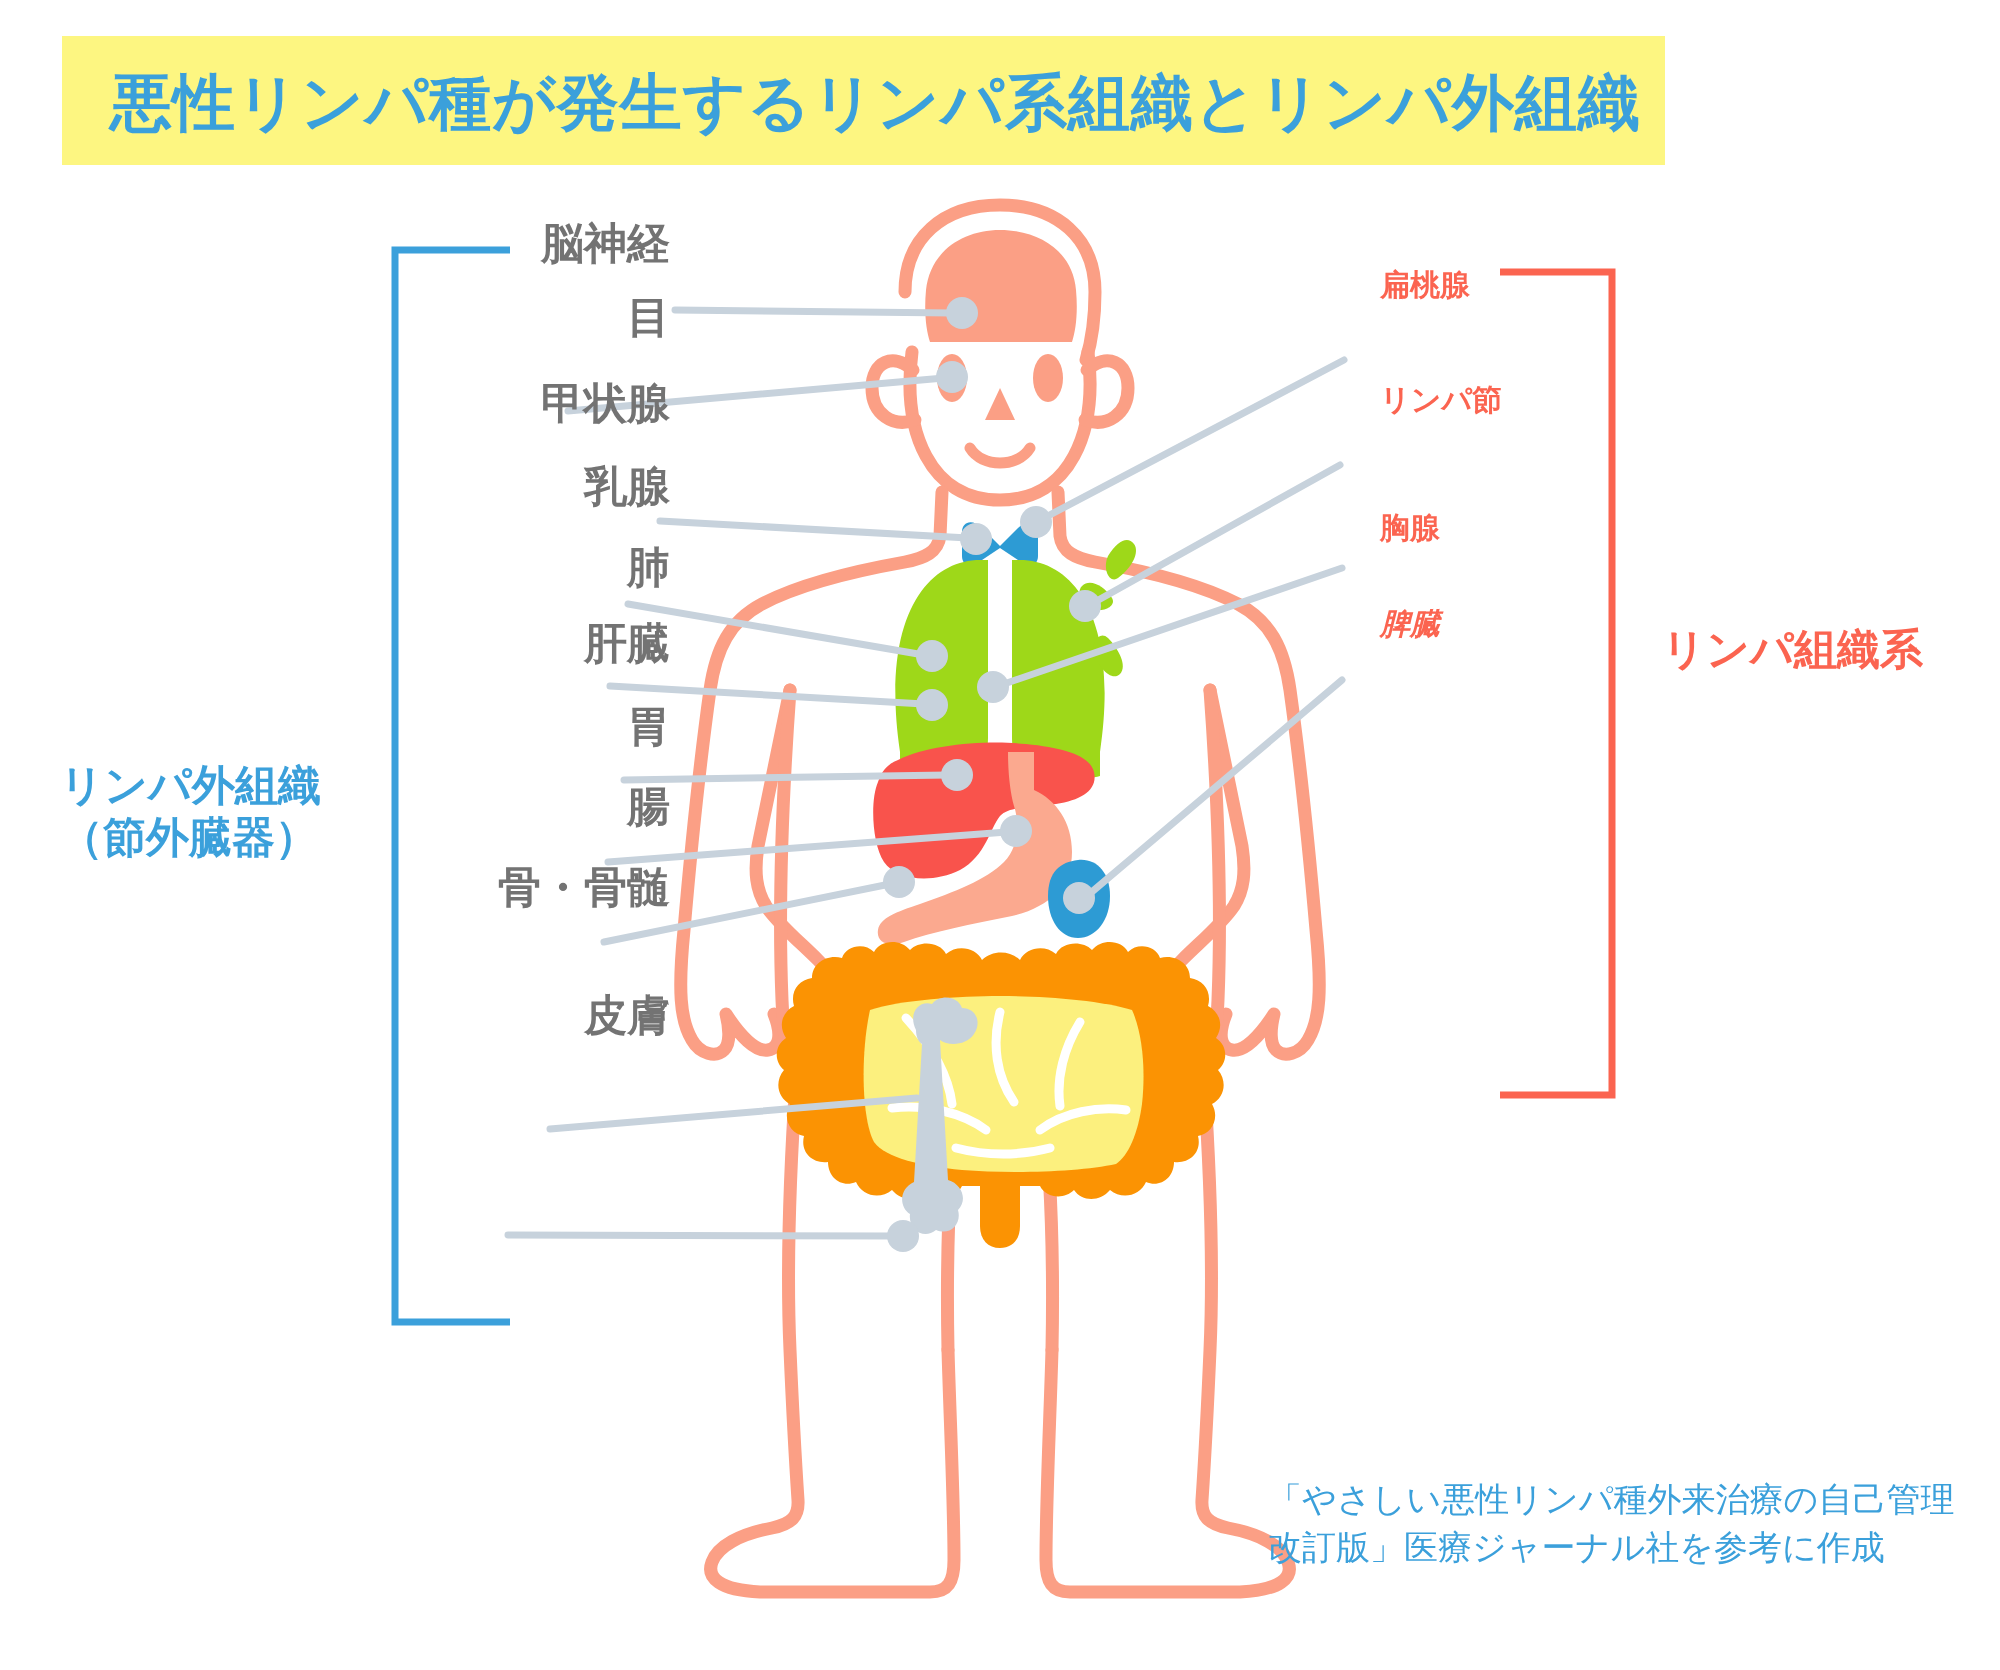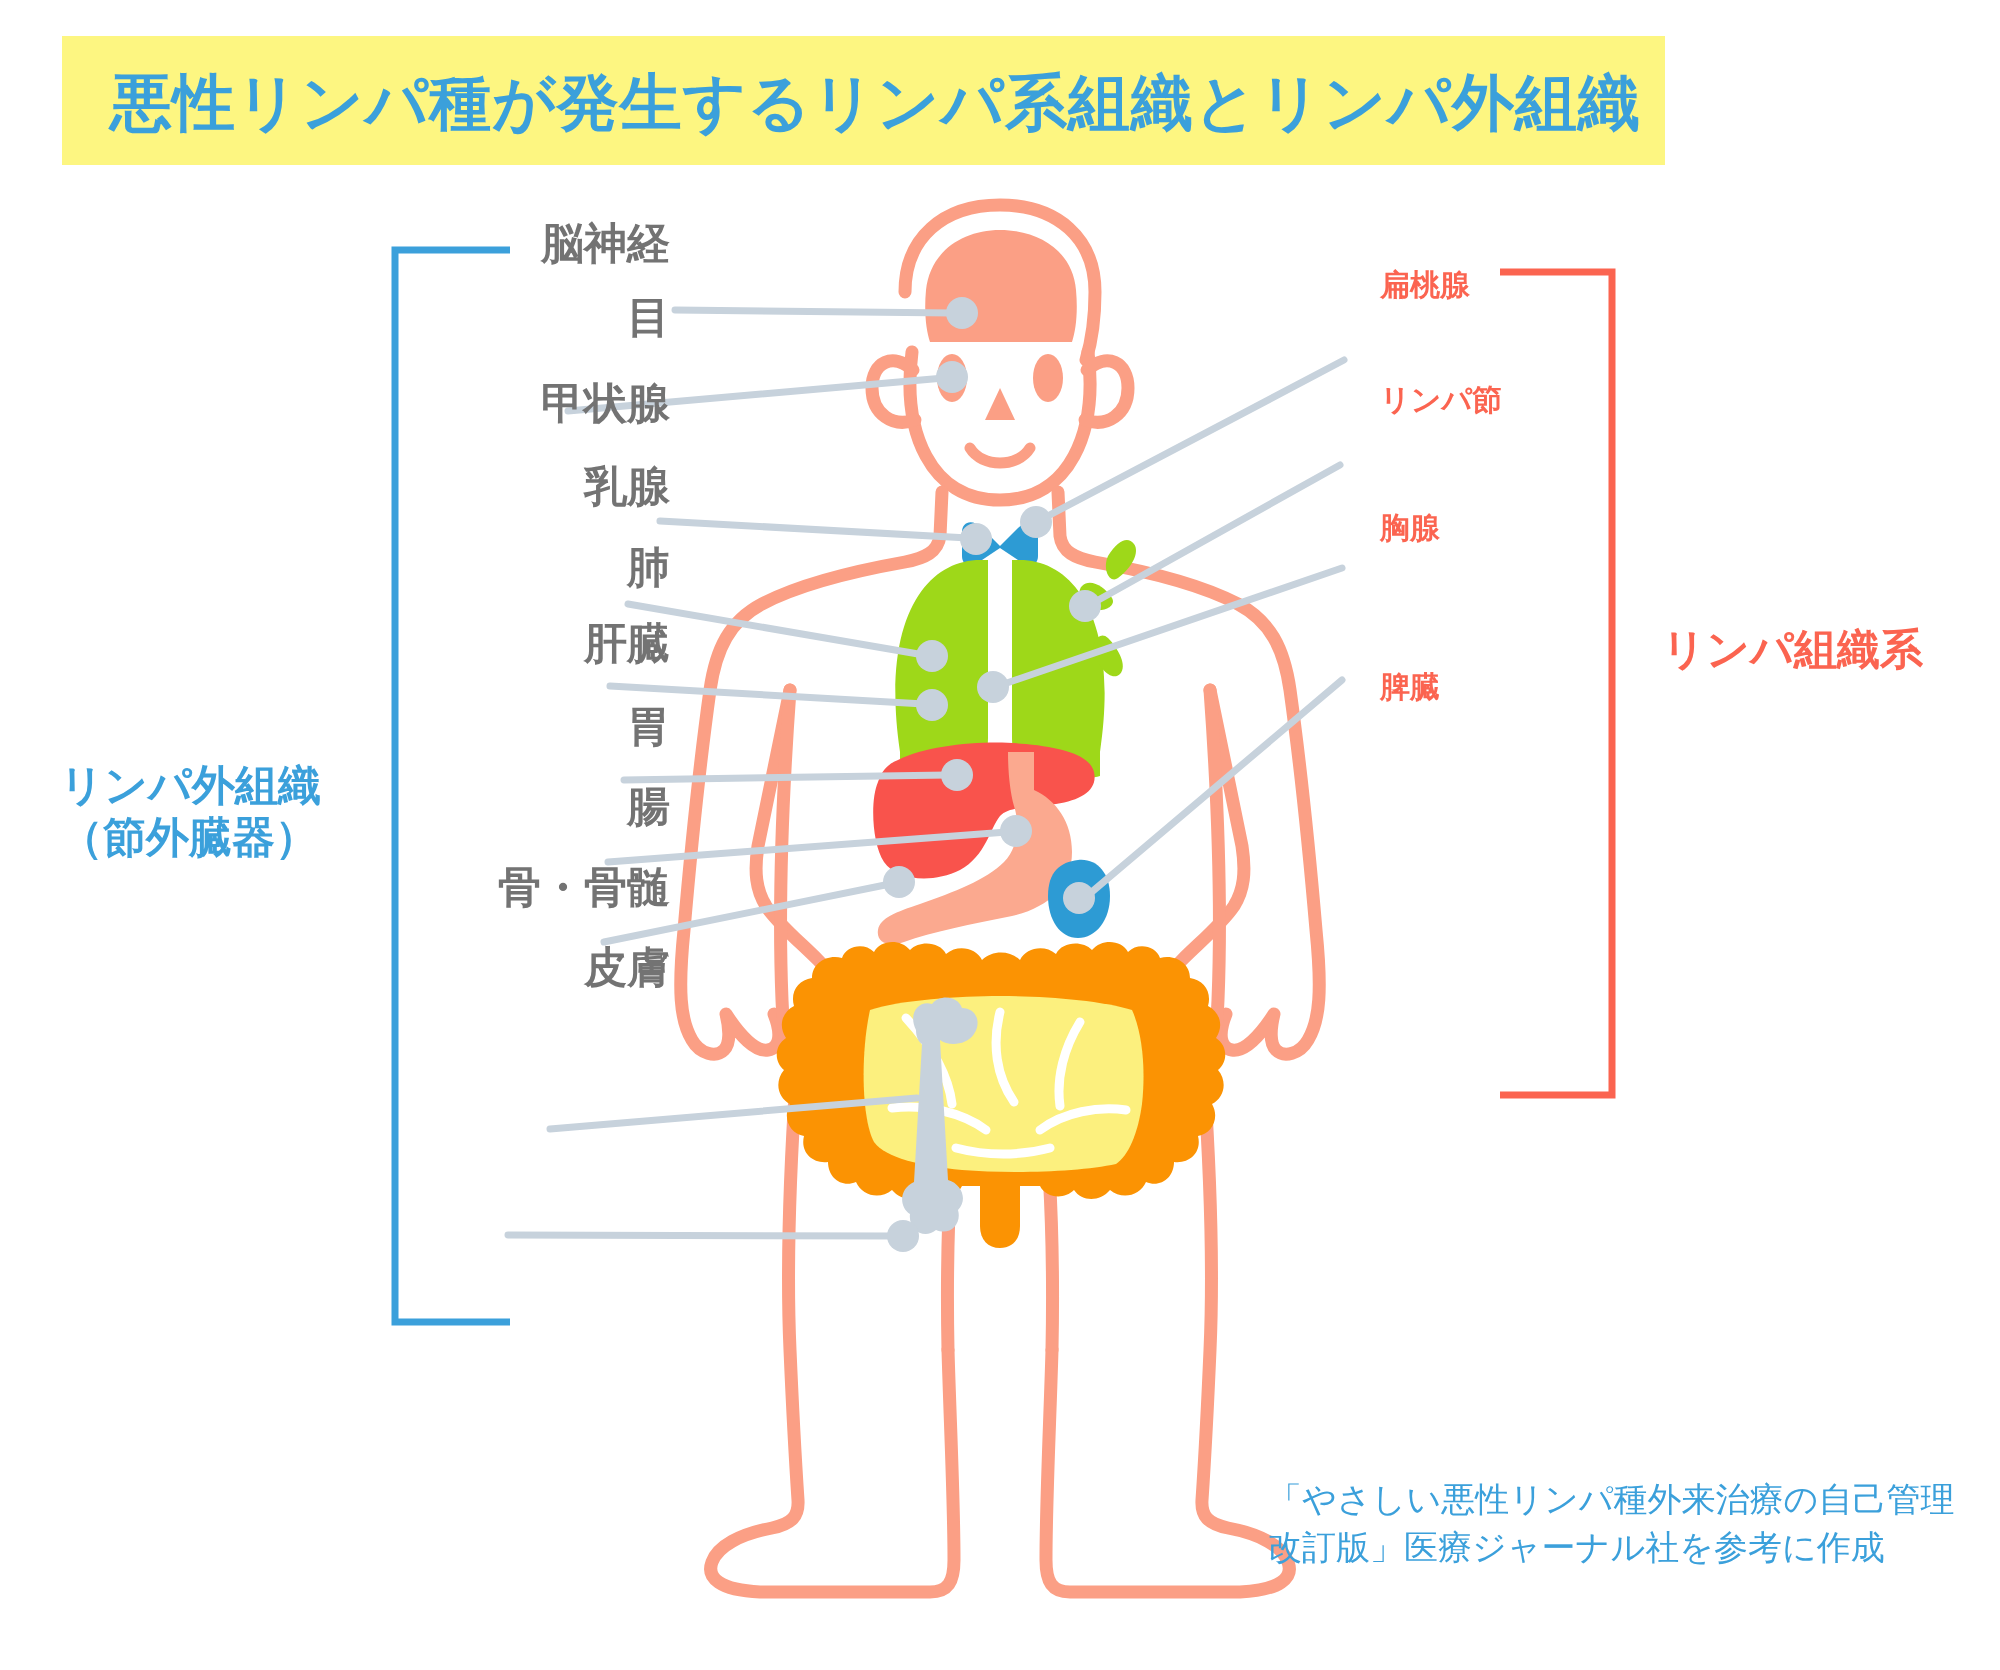--- a/index.html
+++ b/index.html
@@ -259,23 +259,23 @@
 
   <div class="organ-label left-label" style="left:170px;top:222px;width:500px;">脳神経</div>
   <div class="organ-label left-label" style="left:170px;top:296px;width:500px;">目</div>
   <div class="organ-label left-label" style="left:170px;top:382px;width:500px;">甲状腺</div>
   <div class="organ-label left-label" style="left:170px;top:465px;width:500px;">乳腺</div>
   <div class="organ-label left-label" style="left:170px;top:546px;width:500px;">肺</div>
   <div class="organ-label left-label" style="left:170px;top:622px;width:500px;">肝臓</div>
   <div class="organ-label left-label" style="left:170px;top:705px;width:500px;">胃</div>
   <div class="organ-label left-label" style="left:170px;top:785px;width:500px;">腸</div>
   <div class="organ-label left-label" style="left:170px;top:866px;width:500px;">骨・骨髄</div>
-  <div class="organ-label left-label" style="left:170px;top:946px;width:500px;">皮膚</div>
+  <div class="organ-label left-label" style="left:170px;top:994px;width:500px;">皮膚</div>
 
   <div class="organ-label right-label" style="left:1380px;top:270px;">扁桃腺</div>
   <div class="organ-label right-label" style="left:1380px;top:385px;">リンパ節</div>
   <div class="organ-label right-label" style="left:1380px;top:513px;">胸腺</div>
-  <div class="organ-label right-label" style="left:1380px;top:672px;">脾臓</div>
+  <div class="organ-label right-label" style="left:1380px;top:609px;font-style:italic;">脾臓</div>
 
   <div id="credit">「やさしい悪性リンパ種外来治療の自己管理
 改訂版」医療ジャーナル社を参考に作成</div>
 
 </div>
 
 </body></html>

